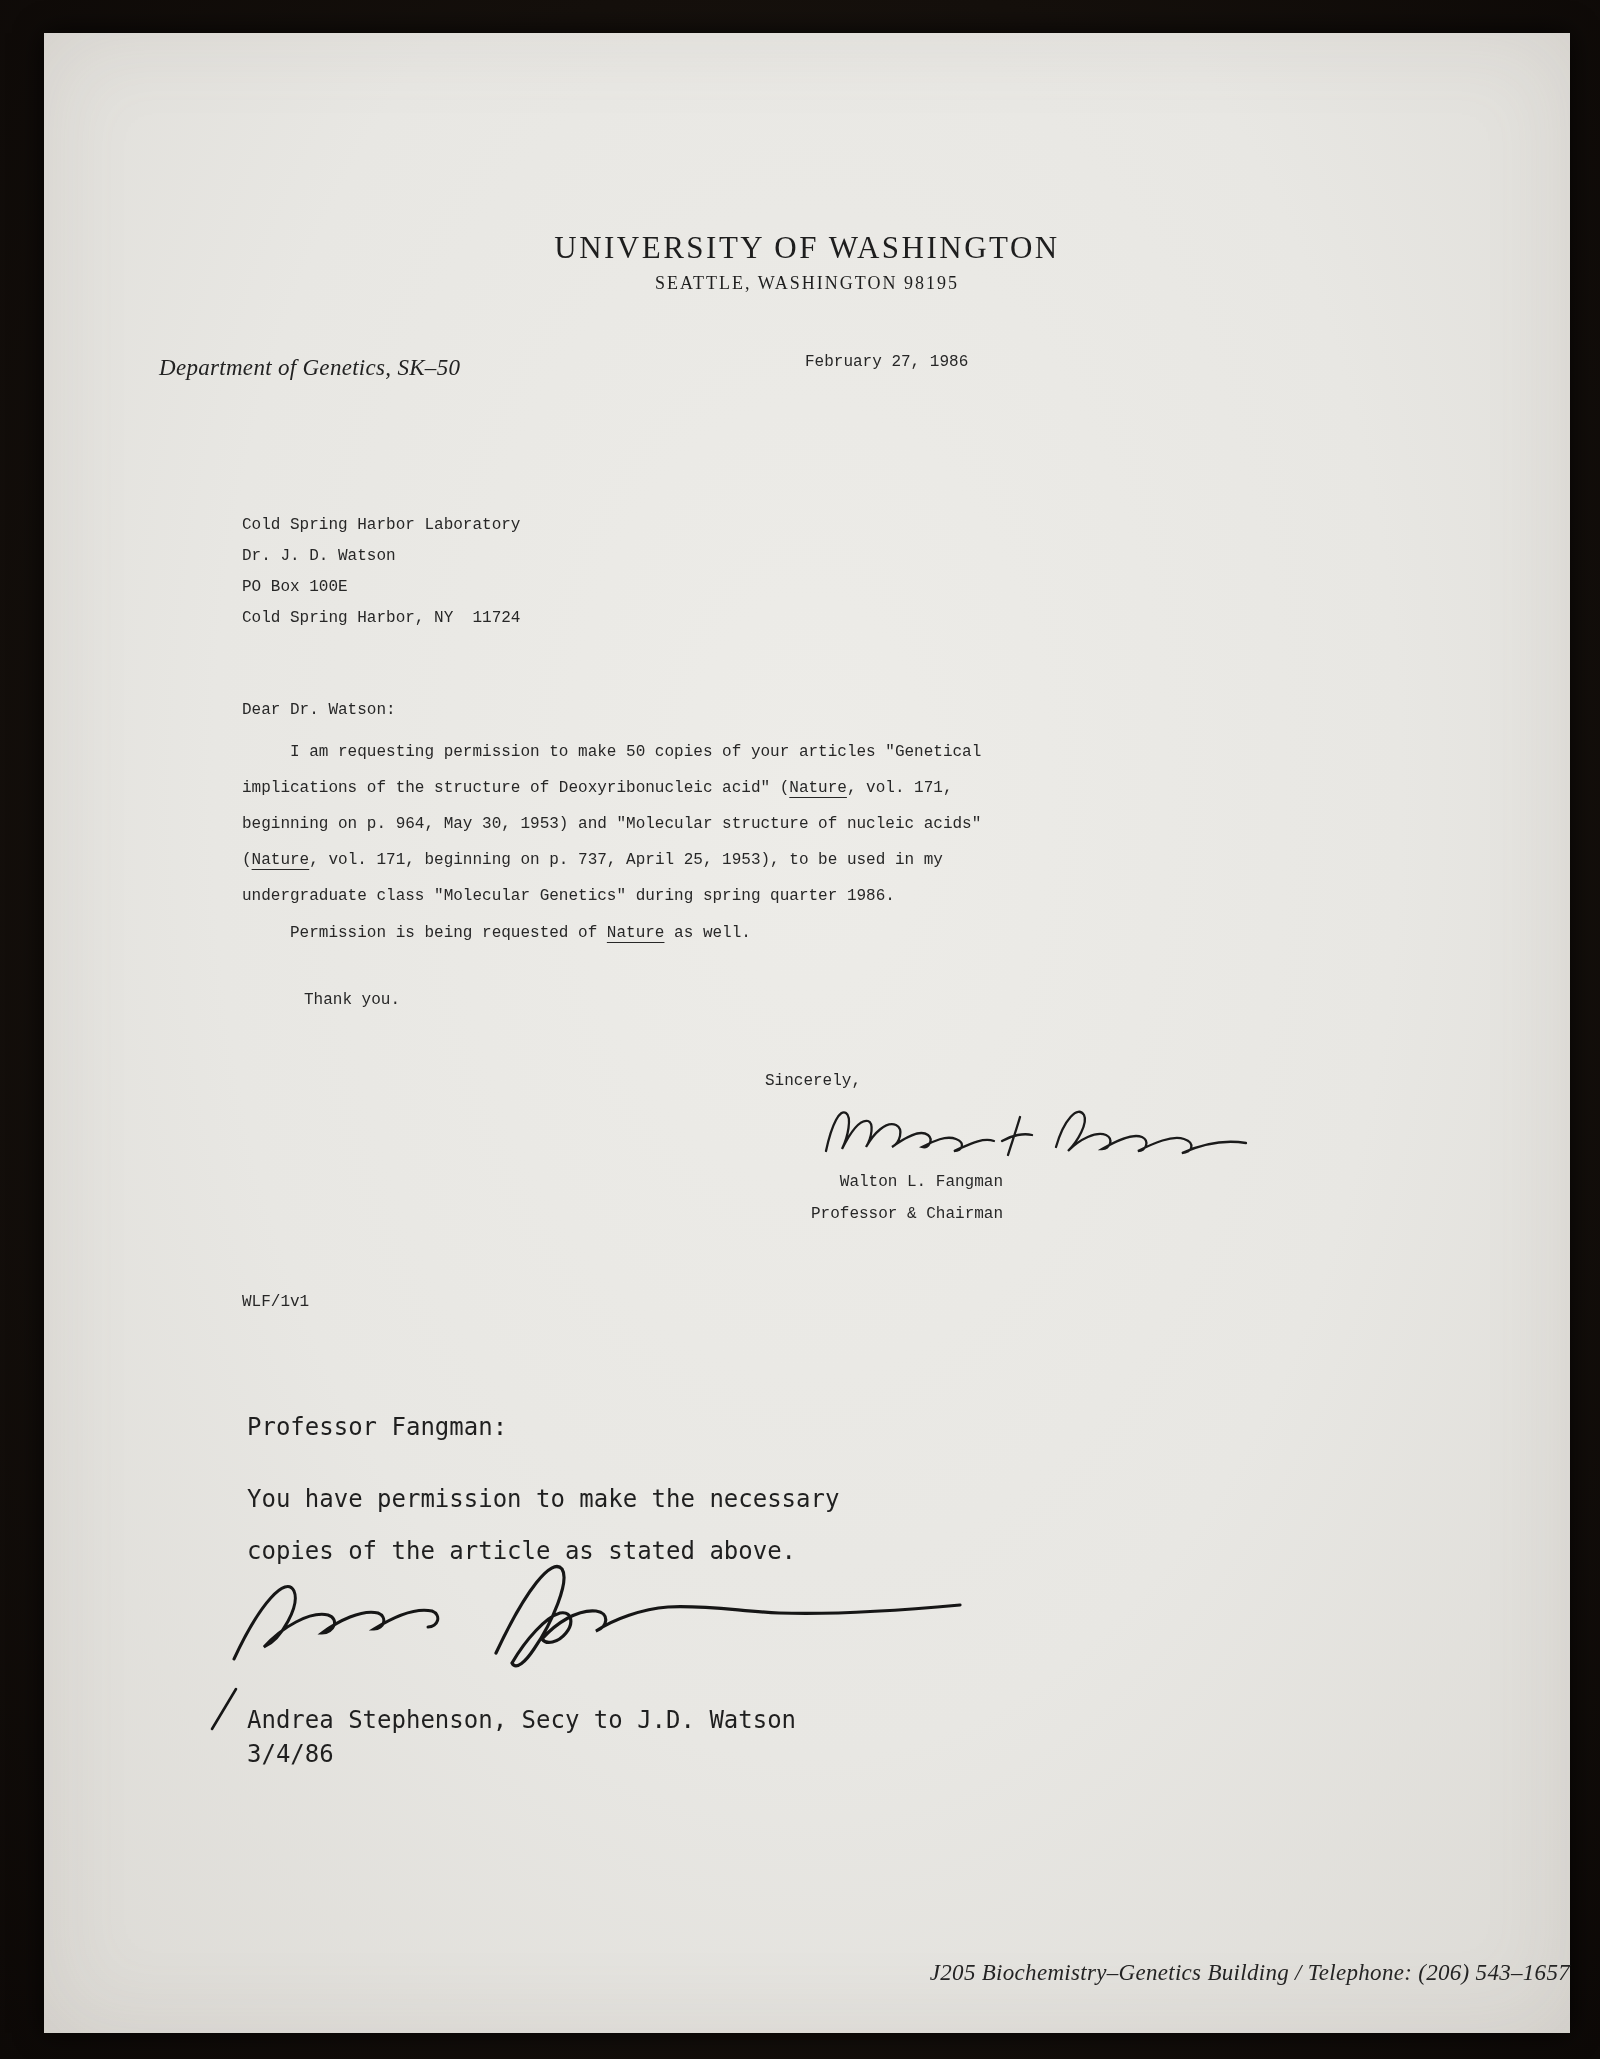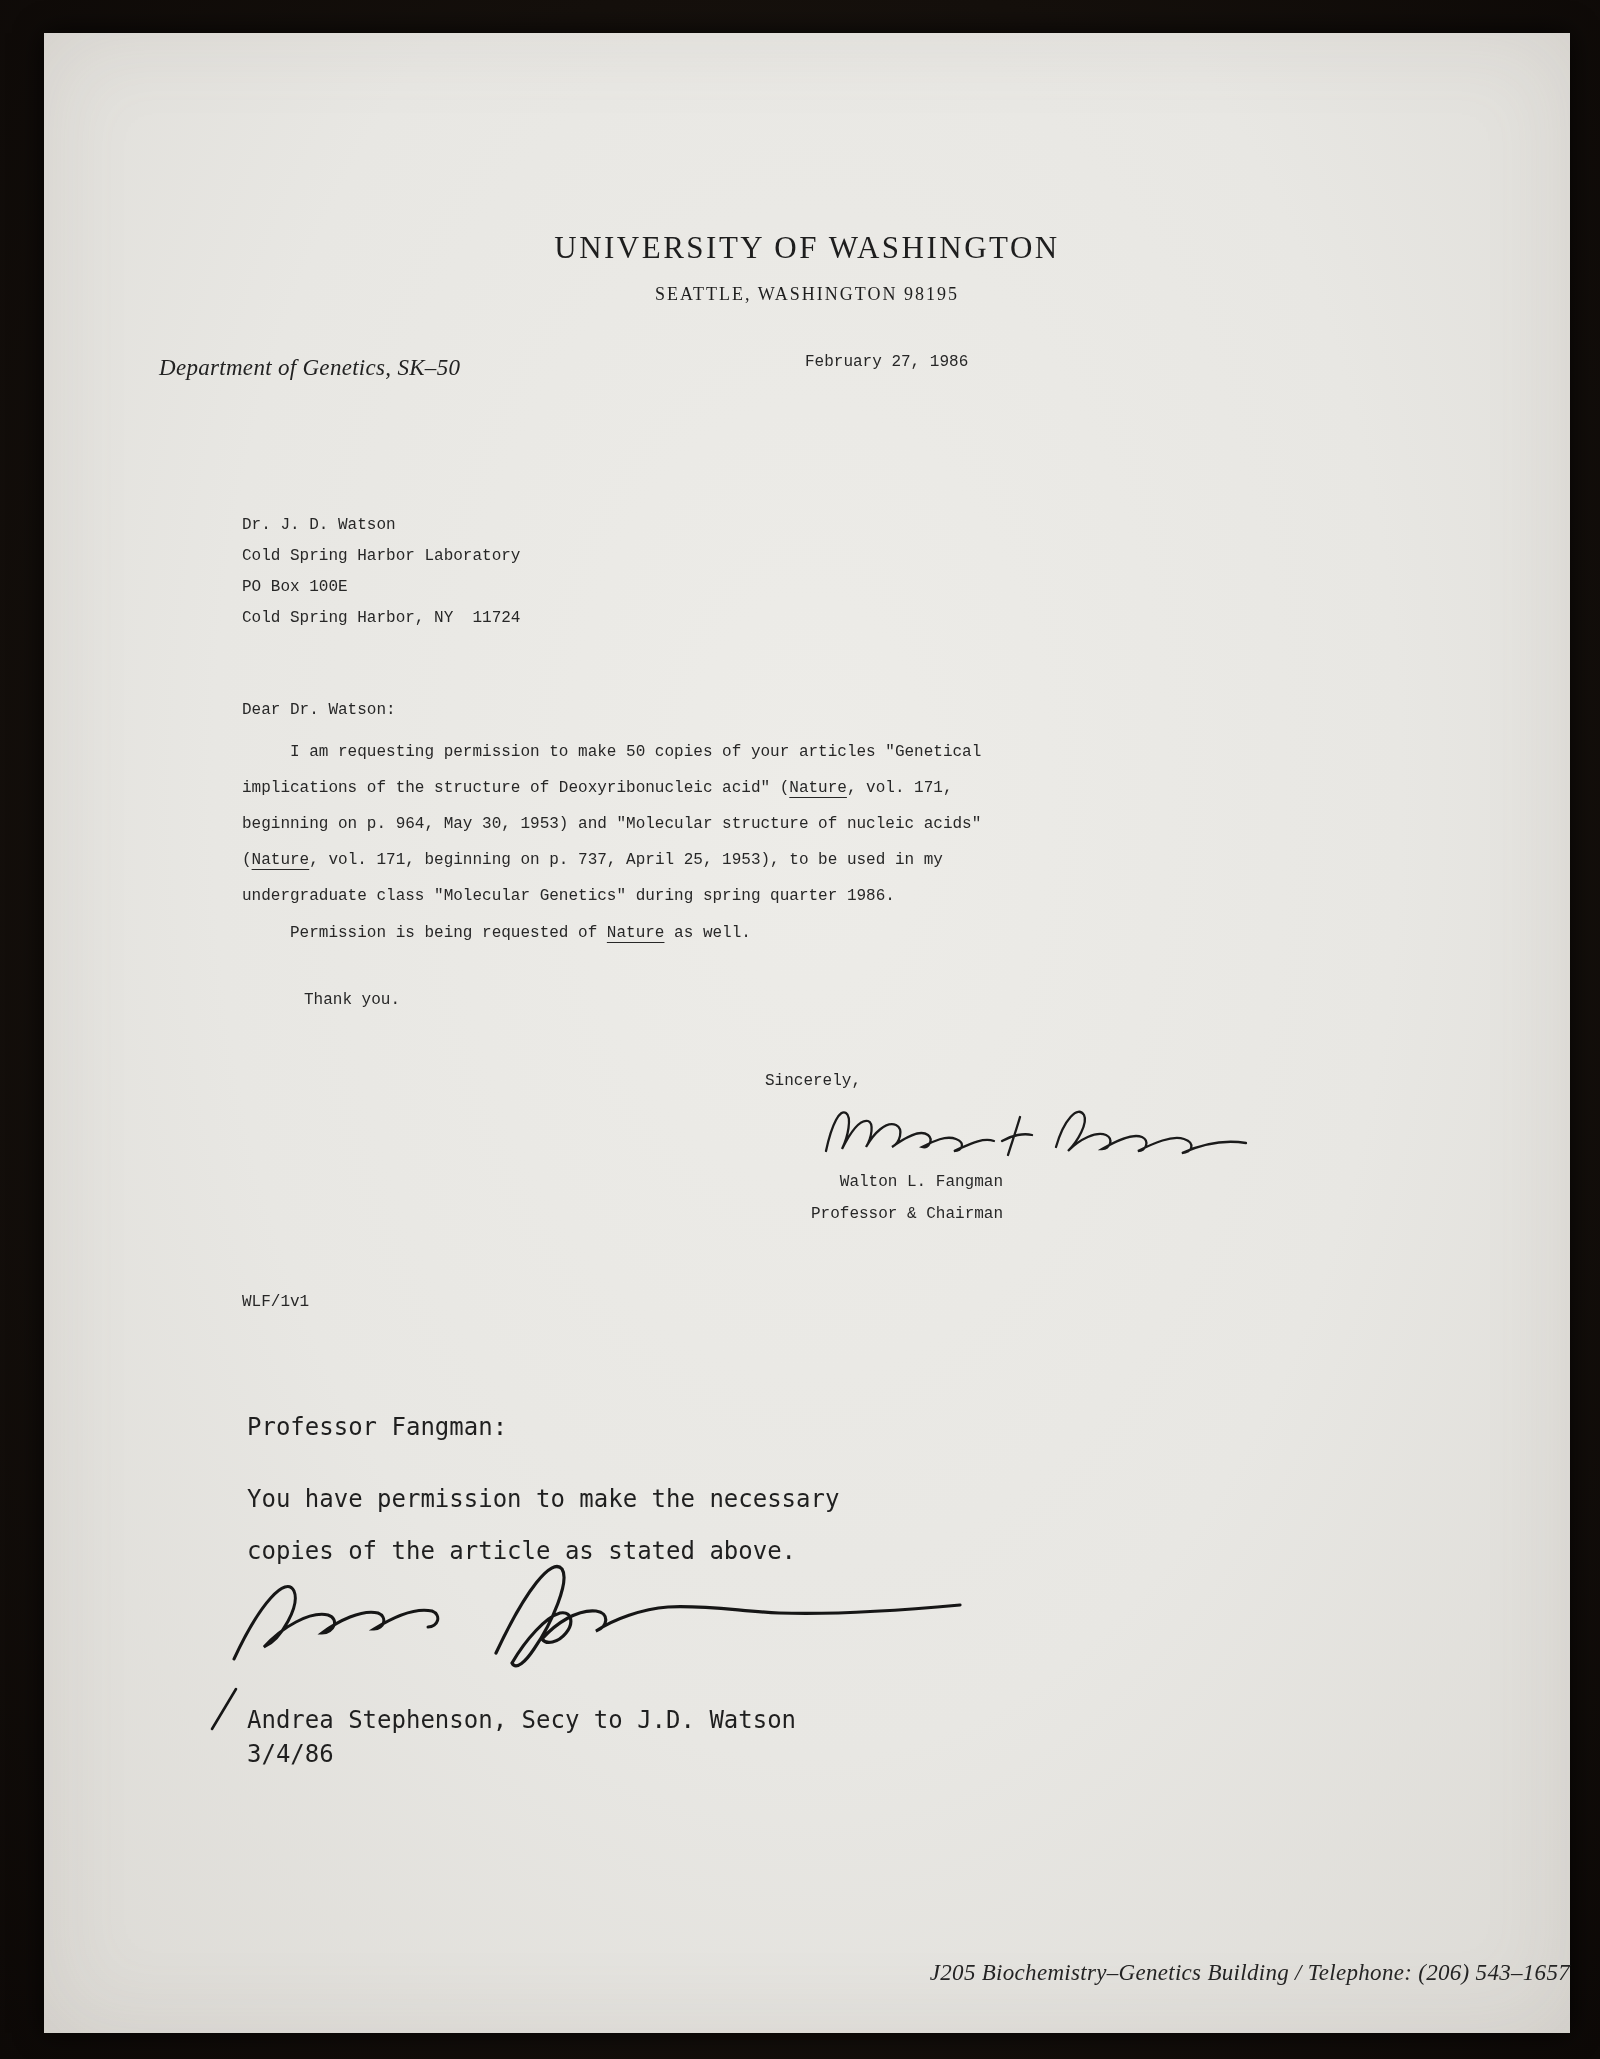--- a/index.html
+++ b/index.html
@@ -15,21 +15,21 @@
 
   .paper {
     position:absolute; left:44px; top:33px; width:1526px; height:2000px;
     background: radial-gradient(ellipse at 50% 38%, #edece8 0%, #e8e7e3 55%, #dcdad5 100%);
     box-shadow: 0 0 26px rgba(0,0,0,0.8), inset 0 0 90px rgba(120,110,95,0.12);
   }
 
   
   .letterhead { position:absolute; top:197px; left:0; width:100%; text-align:center; color:#1e1e1e; }
   .letterhead .uni { font-size:31px; letter-spacing:2.5px; }
-  .letterhead .city { margin-top:18px; font-size:18px; letter-spacing:2px; }
+  .letterhead .city { margin-top:7px; font-size:18px; letter-spacing:2px; }
 
   .dept {
     position:absolute; top:322px; left:115px;
     font-style:italic; font-size:23px; color:#222; letter-spacing:0.3px;
   }
 
   
   .mono { font-family:"Liberation Mono", monospace; font-size:16px; color:#272727; }
   .line { white-space:pre; line-height:36px; }
   .u { text-decoration:underline; text-underline-offset:5px; }
@@ -72,22 +72,22 @@
 
     <header class="letterhead">
       <div class="uni">UNIVERSITY OF WASHINGTON</div>
       <div class="city">SEATTLE, WASHINGTON 98195</div>
     </header>
 
     <span class="dept">Department of Genetics, SK–50</span>
     <span class="mono date-line">February 27, 1986</span>
 
     <div class="mono recipient">
+      <div class="line">Cold Spring Harbor Laboratory</div>
       <div class="line">Dr. J. D. Watson</div>
-      <div class="line">Cold Spring Harbor Laboratory</div>
       <div class="line">PO Box 100E</div>
       <div class="line">Cold Spring Harbor, NY  11724</div>
     </div>
 
     <div class="mono salutation line">Dear Dr. Watson:</div>
 
     <div class="mono para1">
       <div class="line"><span>     I am requesting permission to make 50 copies of your articles "Genetical</span></div>
       <div class="line"><span>implications of the structure of Deoxyribonucleic acid" (</span><span class="u">Nature</span><span>, vol. 171,</span></div>
       <div class="line"><span>beginning on p. 964, May 30, 1953) and "Molecular structure of nucleic acids"</span></div>

